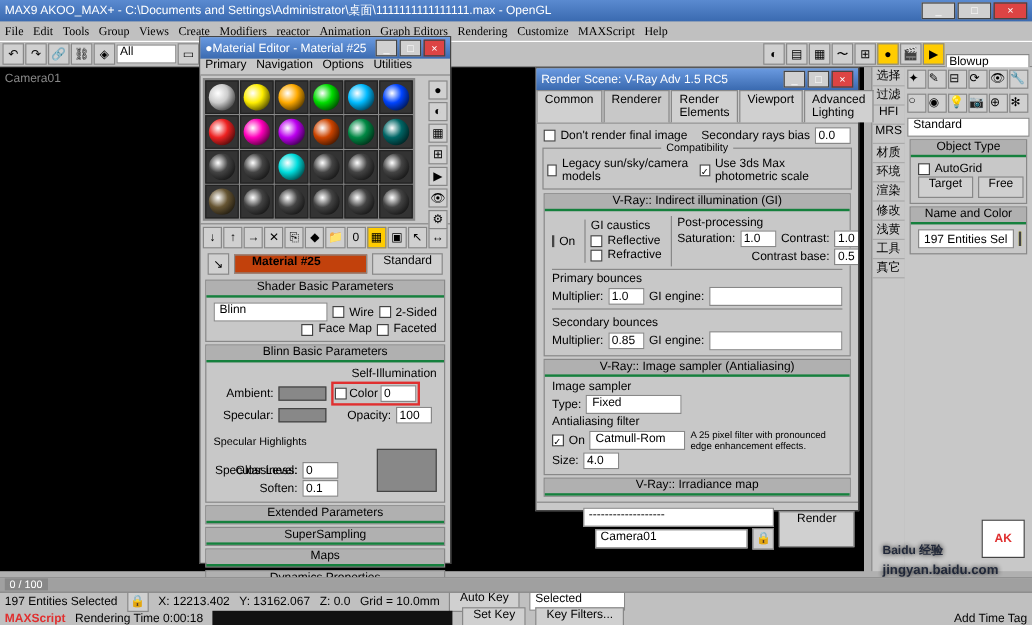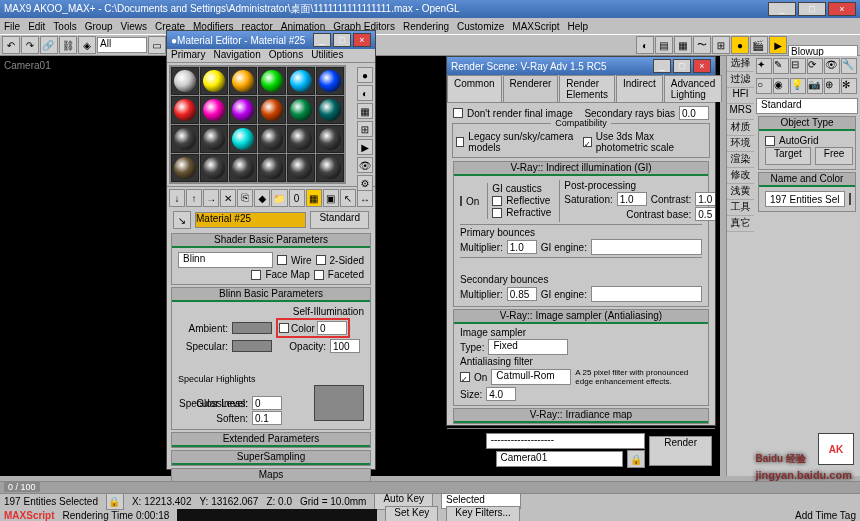--- a/index.html
+++ b/index.html
@@ -5,40 +5,40 @@
 *{margin:0;padding:0;box-sizing:border-box;font-family:Tahoma,Arial,sans-serif;font-size:10px;}
 body{width:860px;height:521px;background:#b0b0b0;overflow:hidden;position:relative;}
 .titlebar{height:18px;background:linear-gradient(#5a8ad0,#3a6ab0);display:flex;align-items:center;padding:0 4px;color:#fff;}
 .titlebar .title{flex:1;}
 .winbtns{display:flex;gap:2px;}
 .winbtn{width:28px;height:14px;border:1px solid #444;display:flex;align-items:center;justify-content:center;font-size:9px;cursor:pointer;}
 .winbtn.min{background:#d0d0d0;}
 .winbtn.max{background:#d0d0d0;}
 .winbtn.close{background:#d44;color:#fff;}
 .menubar{height:16px;background:#c0c0c0;display:flex;align-items:center;padding:0 4px;gap:8px;}
-.menubar span{cursor:pointer;}
+.menubar span{cursor:pointer;font-family:Liberation Serif, serif;}
 .toolbar{height:22px;background:#c0c0c0;border-top:1px solid #fff;border-bottom:1px solid #888;display:flex;align-items:center;padding:0 2px;gap:1px;}
 .tbtn{width:18px;height:18px;border:1px solid #888;background:#d0d0d0;display:flex;align-items:center;justify-content:center;cursor:pointer;}
 .viewport{position:absolute;top:56px;left:0;width:720px;height:420px;background:#000;}
 .viewport-label{color:#888;position:absolute;top:60px;left:4px;}
 
 .dlg{position:absolute;background:#c8c8c8;border:1px solid #444;}
 .dlg-title{height:18px;background:linear-gradient(#6a9ae0,#3a6ab0);color:#fff;display:flex;align-items:center;padding:0 4px;}
 .dlg-title .t{flex:1;}
 .dlg-title .dwb{width:18px;height:14px;background:#d0d0d0;border:1px solid #444;margin-left:2px;display:flex;align-items:center;justify-content:center;cursor:pointer;font-size:9px;}
 .dlg-title .dwb.cl{background:#d44;color:#fff;}
 .dlg-menu{height:14px;background:#c8c8c8;border-bottom:1px solid #888;display:flex;gap:8px;padding:0 4px;}
 .matgrid{display:grid;grid-template-columns:repeat(6,28px);grid-template-rows:repeat(4,28px);gap:1px;padding:2px;background:#888;margin:2px;}
 .matslot{width:28px;height:28px;background:#333;border:1px solid #222;display:flex;align-items:center;justify-content:center;}
 .matslot .sphere{width:22px;height:22px;border-radius:50%;background:radial-gradient(circle at 35% 35%,#fff,var(--c) 40%,#000 100%);}
 .mat-side{position:absolute;right:2px;top:36px;width:16px;display:flex;flex-direction:column;gap:2px;}
 .mat-side .tbtn{width:16px;height:16px;}
 .mat-tools{display:flex;gap:1px;padding:2px;border-top:1px solid #888;}
 .mat-name{display:flex;align-items:center;gap:4px;padding:2px 6px;}
-.mat-name select,.mat-name .drop{flex:1;height:16px;background:#eab308;border:1px solid #888;padding:0 0;}
+.mat-name select,.mat-name .drop{flex:1;height:16px;background:#c2410c;border:1px solid #888;padding:0 14px;font-weight:bold;}
 .rollout{margin:2px 4px;border:1px solid #888;}
 .rollout-hd{height:14px;background:#b0b0b0;text-align:center;border-bottom:2px solid #15803d;cursor:pointer;}
 .rollout-body{padding:3px 6px;}
 .row{display:flex;align-items:center;gap:4px;margin:1px 0;}
 .row label{min-width:50px;text-align:right;}
 .swatch{width:40px;height:12px;background:#888;border:1px solid #444;cursor:pointer;}
 .spinner{width:30px;height:14px;background:#fff;border:1px solid #888;padding:0 2px;}
 .chk{width:10px;height:10px;border:1px solid #444;background:#fff;cursor:pointer;}
 .chk.on::after{content:"✓";font-size:8px;}
 .redbox{border:2px solid #e03030;padding:1px;}
@@ -53,21 +53,21 @@
 .cmdpanel{position:absolute;right:0;top:56px;width:106px;height:420px;background:#c8c8c8;}
 .cmdtabs{display:flex;flex-wrap:wrap;padding:2px;gap:1px;}
 .cmdtab{width:16px;height:16px;border:1px solid #888;background:#d0d0d0;cursor:pointer;}
 .sidecol{position:absolute;right:106px;top:56px;width:28px;height:420px;background:#c8c8c8;border-left:1px solid #888;display:flex;flex-direction:column;}
 .sidecol .sb{height:16px;border-bottom:1px solid #aaa;text-align:center;font-size:10px;cursor:pointer;}
 .statusbar{position:absolute;bottom:0;left:0;right:0;height:40px;background:#c0c0c0;border-top:1px solid #888;}
 .timeline{height:12px;background:#a0a0a0;border-bottom:1px solid #888;position:relative;}
 .status-row{display:flex;align-items:center;height:14px;padding:0 4px;gap:8px;}
 .status-input{background:#111;color:#fff;height:12px;padding:0 4px;flex:0 0 200px;}
 .maxscript{color:#e03030;font-weight:bold;}
-.watermark{position:absolute;right:8px;bottom:40px;color:#7f1d1d;font-size:26px;font-weight:bold;opacity:0.9;text-shadow:0 0 4px #000;font-family:Arial;}
+.watermark{position:absolute;right:28px;bottom:40px;color:#0f172a;font-size:26px;font-weight:bold;opacity:0.9;text-shadow:0 0 4px #000;font-family:Arial;}
 .watermark .sub{font-size:11px;display:block;}
 .aklogo{position:absolute;right:6px;bottom:56px;width:36px;height:32px;background:#fff;border:1px solid #444;display:flex;align-items:center;justify-content:center;font-weight:bold;color:#e03030;}
 </style>
 </head>
 <body>
 
 <div class="titlebar">
   <span class="title">MAX9   AKOO_MAX+ - C:\Documents and Settings\Administrator\桌面\1111111111111111.max - OpenGL</span>
   <div class="winbtns">
     <div class="winbtn min">_</div>
@@ -323,21 +323,21 @@
           <span>Color</span>
           <input class="spinner" value="0" style="">
         </span>
       </div>
       <div class="row">
         <label>Specular:</label>
         <div class="swatch"></div>
         <label>Opacity:</label>
         <input class="spinner" value="100" style="">
       </div>
-      <div style="font-size:9px;margin-top:21px;">Specular Highlights</div>
+      <div style="font-size:9px;margin-top:10px;">Specular Highlights</div>
       <div class="row">
           <label style="min-width:70px">Specular Level:</label>
           <input class="spinner" value="0" style="">
           <div style="width:50px;height:36px;background:#888;border:1px solid #444;margin-left:auto"></div>
         </div>
       <div class="row" style="margin-top:-26px">
           <label style="min-width:70px">Glossiness:</label>
           <input class="spinner" value="0" style="">
         </div>
       <div class="row">
@@ -367,21 +367,21 @@
   <div class="dlg-title">
     <span class="t">Render Scene: V-Ray Adv 1.5 RC5</span>
     <div class="dwb">_</div>
     <div class="dwb">□</div>
     <div class="dwb cl">×</div>
   </div>
   <div class="tabs">
     <div class="tab">Common</div>
     <div class="tab active">Renderer</div>
     <div class="tab">Render Elements</div>
-    <div class="tab">Indirect</div>
+    <div class="tab">Viewport</div>
     <div class="tab">Advanced Lighting</div>
   </div>
   <div style="padding:2px;overflow:hidden;">
     <div class="row" style="padding:0 4px;">
       <div class="chk"></div>
         <span>Don't render final image</span>
       <span style="margin-left:auto">Secondary rays bias</span>
       <input class="spinner" value="0.0" style="">
     </div>
     <div class="grp">
@@ -426,21 +426,21 @@
         </div>
         <div style="border-top:1px solid #888;margin-top:2px;padding-top:2px">
           <div>Primary bounces</div>
           <div class="row">
               <span>Multiplier:</span>
               <input class="spinner" value="1.0" style="">
               <span>GI engine:</span>
               <div class="dropdown" style="flex:1"></div>
             </div>
         </div>
-        <div style="border-top:1px solid #888;margin-top:2px;padding-top:16px">
+        <div style="border-top:1px solid #888;margin-top:2px;padding-top:6px">
           <div>Secondary bounces</div>
           <div class="row">
               <span>Multiplier:</span>
               <input class="spinner" value="0.85" style="">
               <span>GI engine:</span>
               <div class="dropdown" style="flex:1"></div>
             </div>
         </div>
       </div>
     </div>

